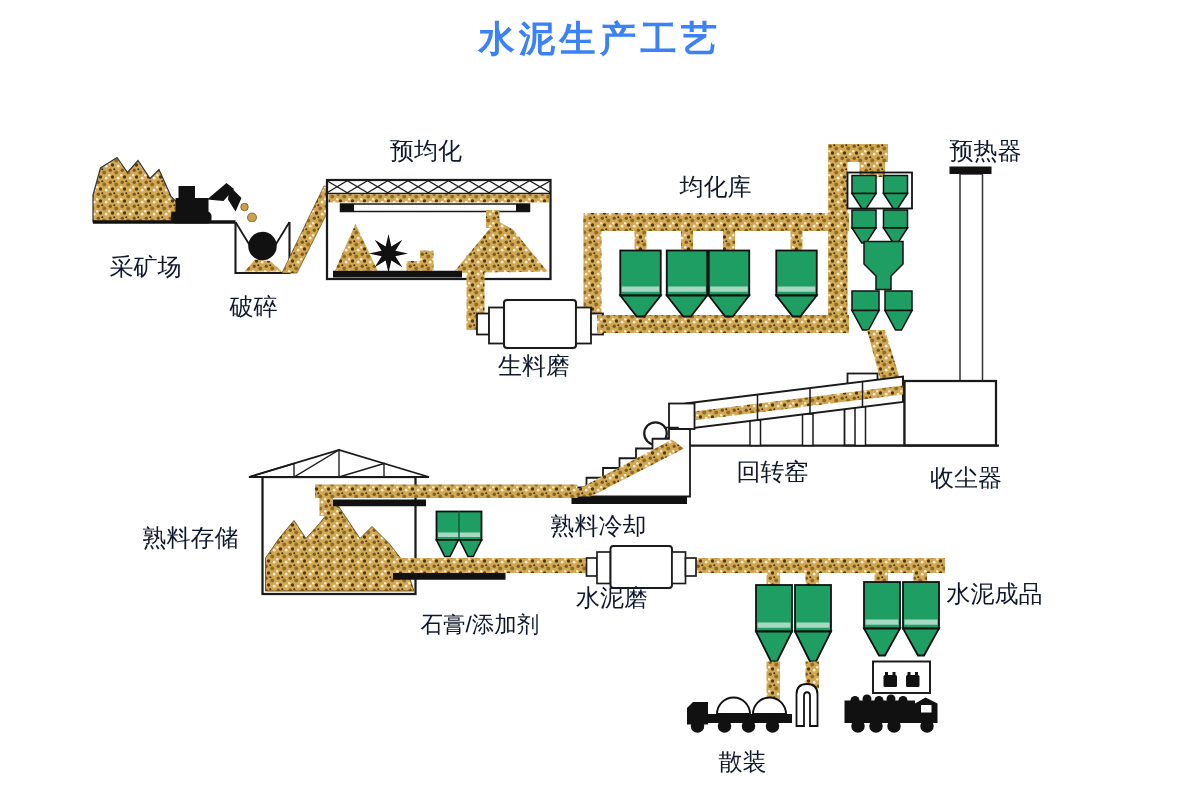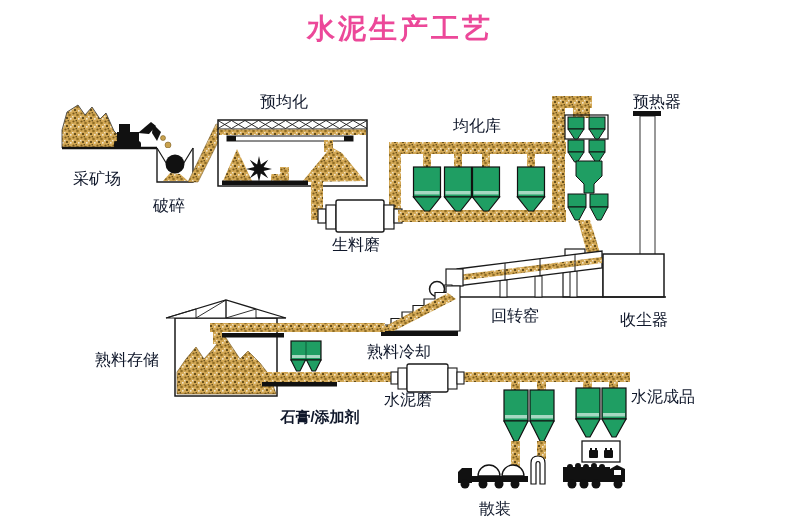--- a/index.html
+++ b/index.html
@@ -1,23 +1,23 @@
 <!DOCTYPE html>
 <html><head>
 <meta charset="utf-8">
 <style>
   html,body{margin:0;padding:0;background:#fff;}
   .stage{position:relative;width:800px;height:530px;background:#fff;overflow:hidden;
          font-family:"Liberation Sans",sans-serif;}
   .stage svg{position:absolute;left:0;top:0;}
   .title{position:absolute;left:400px;top:10px;transform:translateX(-50%);
-         font-size:28px;font-weight:bold;letter-spacing:3px;color:#ec4899;white-space:nowrap;}
+         font-size:24px;font-weight:bold;letter-spacing:3px;color:#3b82f6;white-space:nowrap;}
   .lbl{position:absolute;transform:translateX(-50%);font-size:16px;color:#0f172a;
        white-space:nowrap;line-height:1;}
-  .lbl.small{font-size:15px;font-weight:bold;}
+  .lbl.small{font-size:15px;}
 </style>
 </head>
 <body>
 
 <div class="stage">
 
 <svg width="800" height="530" viewBox="0 0 800 530">
   <defs>
     <pattern id="spk" width="8" height="8" patternUnits="userSpaceOnUse">
       <rect width="8" height="8" fill="#d3a855"></rect>

